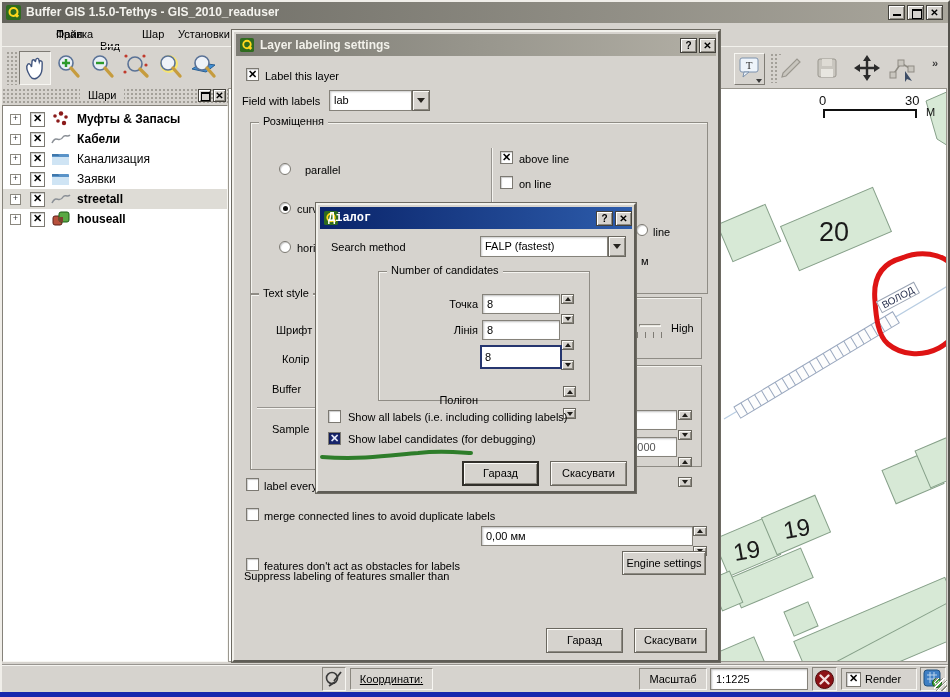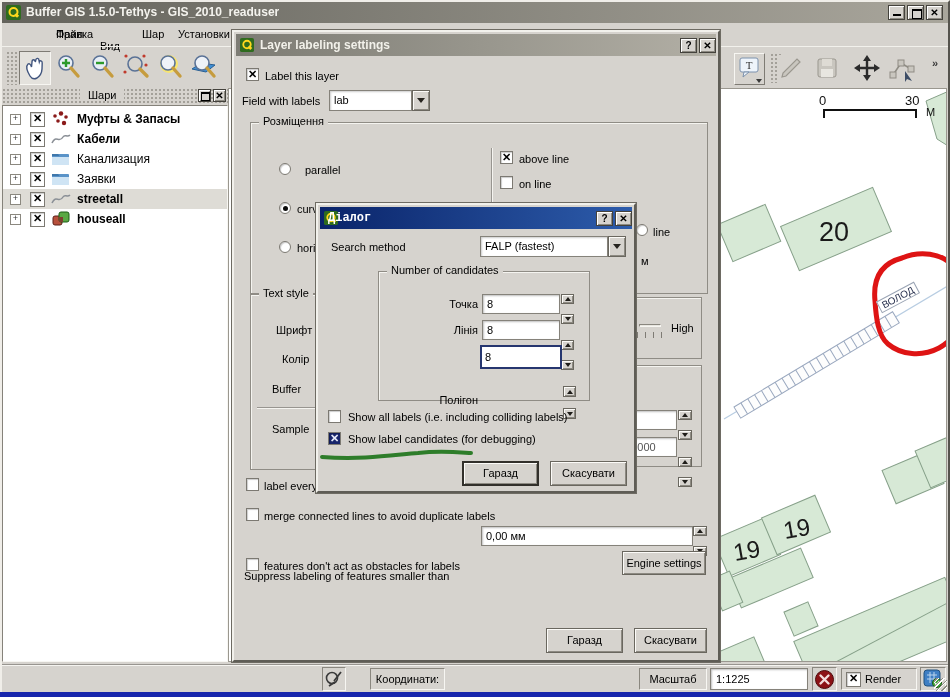--- a/index.html
+++ b/index.html
@@ -442,21 +442,21 @@
   <div class="abs btn" style="left:232px;top:256px;width:77px;height:25px;line-height:23px;">Скасувати</div>
 </div>
 
 <div class="abs" style="left:2px;top:664px;width:946px;height:28px;border-top:1px solid #989590;box-shadow:0 1px 0 #f5f4f0 inset;">
   <div class="abs statuspanel" style="left:320px;top:2px;width:24px;height:24px;">
     <svg width="20" height="20" viewBox="0 0 20 20" style="margin-top:1px;">
       <circle cx="8" cy="9" r="5.5" fill="none" stroke="#3a3a3a" stroke-width="1.6"></circle>
       <path d="M10 12 L17 3 M5 17 L11 13" stroke="#3a3a3a" stroke-width="1.8"></path>
     </svg>
   </div>
-  <div class="abs statuspanel" style="left:368px;top:3px;width:75px;height:22px;">Координати:</div>
+  <div class="abs statuspanel" style="left:348px;top:3px;width:83px;height:22px;text-decoration:underline;">Координати:</div>
   <div class="abs statuspanel" style="left:637px;top:3px;width:68px;height:22px;">Масштаб</div>
   <div class="abs sunken" style="left:708px;top:3px;width:98px;height:22px;">
     <input class="txt" style="padding-left: 5px;" value="1:1225">
   </div>
   <div class="abs statuspanel" style="left:810px;top:2px;width:25px;height:24px;">
     <svg width="21" height="21" viewBox="0 0 21 21" style="margin-top:1px;">
       <circle cx="10.5" cy="10.5" r="9" fill="#8c1216" stroke="#4d0a0c"></circle>
       <path d="M6.5 6.5 L14.5 14.5 M14.5 6.5 L6.5 14.5" stroke="#f3dddd" stroke-width="2.4" stroke-linecap="round"></path>
     </svg>
   </div>

